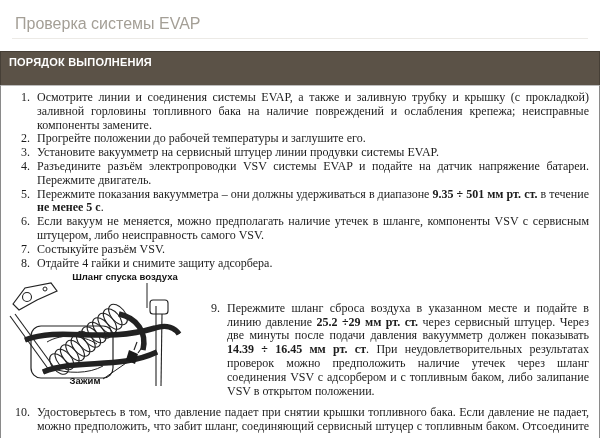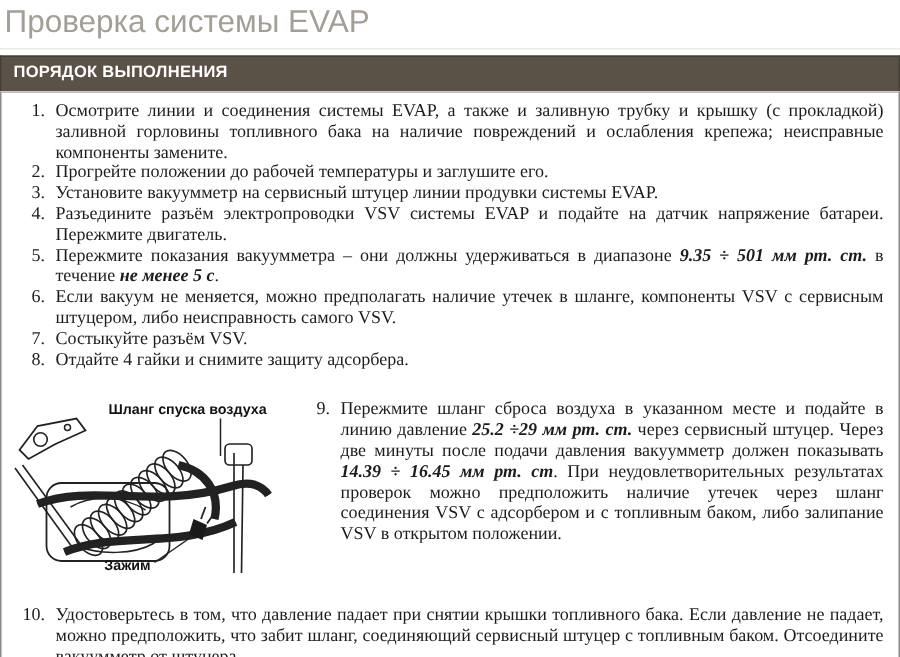--- a/index.html
+++ b/index.html
@@ -9,27 +9,27 @@
     --body-text:#1c1c1c;
     --box-border:#8a8a8a;
   }
   *{box-sizing:border-box;}
   html,body{margin:0;padding:0;}
   body{
     width:600px;height:438px;overflow:hidden;background:#ffffff;
     font-family:"Liberation Serif", serif;color:var(--body-text);
   }
   .page-title{
-    margin:0;padding:3px 0 5px 3px;
+    margin:12px;padding:3px 0 5px 3px;
     font-family:"Liberation Sans", sans-serif;
-    font-size:21px;font-weight:normal;color:var(--title-color);
+    font-size:16px;font-weight:normal;color:var(--title-color);
     border-bottom:1px solid #eceae6;
   }
   .section-bar{
-    margin-top:4px;height:24px;line-height:21px;
+    margin-top:4px;height:34px;line-height:21px;
     background:var(--bar-bg);color:var(--bar-text);
     font-family:"Liberation Sans", sans-serif;
     font-size:11px;font-weight:bold;
     padding-left:8px;letter-spacing:0.2px;
     border:1px solid #463f36;border-bottom:none;
   }
   .procedure-box{
     border:1px solid var(--box-border);
     border-top:1px solid #bdbdbd;
     height:382px;overflow:hidden;background:#fff;
@@ -37,22 +37,22 @@
   }
   .step{display:flex;margin:0;}
   .step-num{
     flex:none;width:36px;text-align:right;padding-right:7px;
     font-size:12px;line-height:13.8px;
   }
   .step-text{
     flex:1;text-align:justify;padding-right:6px;
     font-size:12px;line-height:13.8px;
   }
-  .step-text .b{font-weight:bold;font-style:italic;}
-  .mid-row{display:flex;margin-top:20px;}
+  .step-text .b{font-weight:bold;}
+  .mid-row{display:flex;align-items:flex-end;}
   .figure-wrap{flex:none;width:190px;padding-left:6px;}
   .side-steps{flex:1;}
   .bottom-steps{margin-top:8px;}
   svg text{
     font-family:"Liberation Sans", sans-serif;
     font-weight:bold;font-size:9.5px;fill:#111;
   }
   .fig-line{stroke:#222;fill:none;}
 </style>
 </head>

